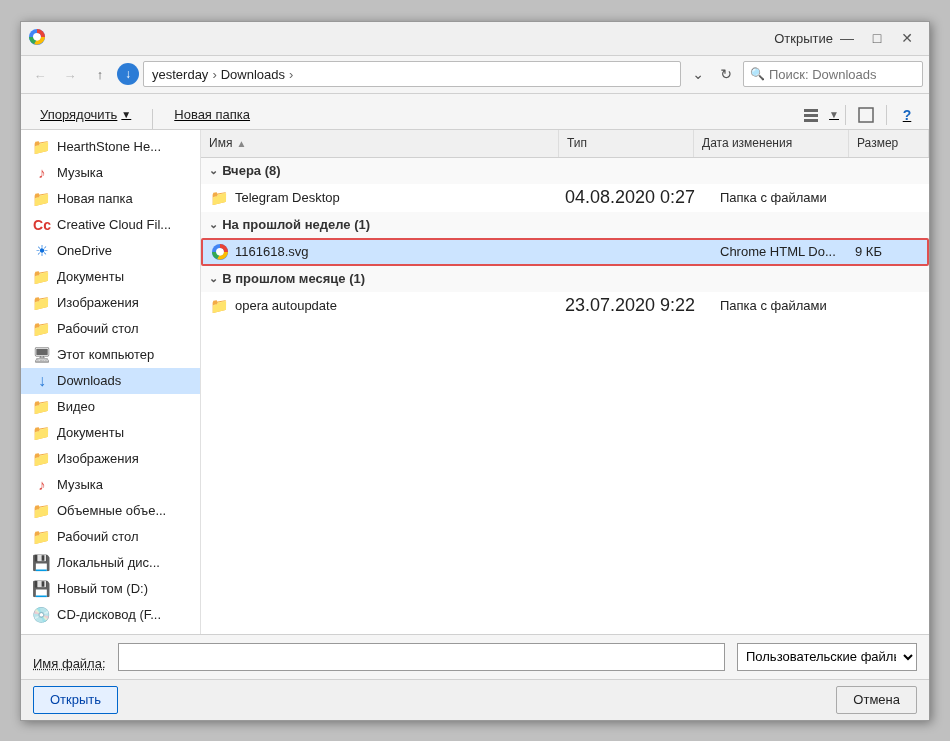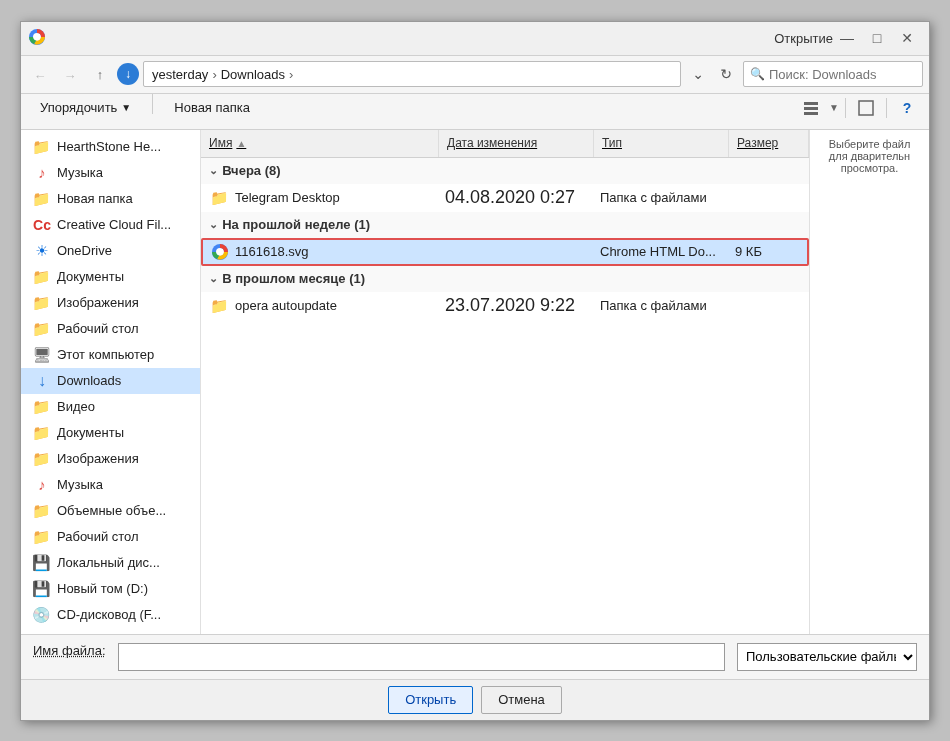--- a/index.html
+++ b/index.html
@@ -135,24 +135,25 @@
       color: #14532d;
       background: transparent;
     }
 
     
     .toolbar {
       background: #f5f5f5;
       border-bottom: 1px solid #d0d0d0;
       height: 36px;
       display: flex;
-      align-items: flex-start;
+      align-items: flex-end;
       padding: 0 8px;
       gap: 8px;
       flex-shrink: 0;
+      text-decoration: underline;
     }
     .toolbar-btn {
       height: 28px;
       padding: 0 10px;
       border: 1px solid transparent;
       background: transparent;
       cursor: pointer;
       font-size: 13px;
       color: #222;
       display: flex;
@@ -223,21 +224,20 @@
       overflow: hidden;
     }
     .file-list-header {
       display: flex;
       align-items: center;
       height: 28px;
       background: #f0f0f0;
       border-bottom: 1px solid #d0d0d0;
       padding: 0;
       flex-shrink: 0;
-      text-decoration: underline;
     }
     .col-header {
       padding: 0 8px;
       font-size: 12px;
       color: #333;
       border-right: 1px solid #ddd;
       height: 100%;
       display: flex;
       align-items: center;
       cursor: pointer;
@@ -320,21 +320,21 @@
     .file-row .cell-size { width: 80px; font-size: 13px; }
     .file-icon { width: 18px; height: 18px; flex-shrink: 0; display: flex; align-items: center; justify-content: center; font-size: 15px; }
     .icon-folder-item { color: #e6b84a; }
 
     
     .bottom-bar {
       border-top: 1px solid #d0d0d0;
       background: #f5f5f5;
       padding: 8px 12px;
       display: flex;
-      align-items: flex-start;
+      align-items: flex-end;
       gap: 12px;
       flex-shrink: 0;
     }
     .filename-label {
       font-size: 13px;
       color: #222;
       text-decoration: underline;
       text-decoration-style: dotted;
     }
     .filename-input {
@@ -352,21 +352,21 @@
       font-size: 13px;
       width: 180px;
       background: #fff;
     }
 
     .bottom-buttons {
       border-top: 1px solid #d0d0d0;
       background: #f0f0f0;
       padding: 6px 12px;
       display: flex;
-      justify-content: center;
+      justify-content: space-between;
       gap: 8px;
       flex-shrink: 0;
     }
     .dialog-btn {
       height: 28px;
       min-width: 80px;
       padding: 0 16px;
       border: 1px solid #aaa;
       background: #f0f0f0;
       cursor: pointer;
@@ -540,25 +540,25 @@
         <span class="si-text">CD-дисковод (F...</span>
       </div>
     </div>
 
     <div class="file-list">
       <div class="file-list-header">
         <div class="col-header col-name">
           <span>Имя</span>
           <span class="col-chevron">▲</span>
         </div>
+        <div class="col-header col-type">
+          <span>Тип</span>
+        </div>
         <div class="col-header col-date">
           <span>Дата изменения</span>
-        </div>
-        <div class="col-header col-type">
-          <span>Тип</span>
         </div>
         <div class="col-header col-size">
           <span>Размер</span>
         </div>
       </div>
 
       <div class="file-list-body">
 
         <div class="group-header">
           <span class="group-chevron">⌄</span>
@@ -605,23 +605,20 @@
             <span class="file-icon icon-folder-item">📁</span>
             <span>opera autoupdate</span>
           </div>
           <div class="cell cell-date">23.07.2020 9:22</div>
           <div class="cell cell-type">Папка с файлами</div>
           <div class="cell cell-size"></div>
         </div>
       </div>
     </div>
 
-    <div class="preview-panel">
-      <span>Выберите файл для дварительн просмотра.</span>
-    </div>
   </div>
 
   <div class="bottom-bar">
     <span class="filename-label">Имя файла:</span>
     <input class="filename-input" type="text" value="" style="">
     <select class="filetype-select">
       <option>Пользовательские файлы (*.s</option>
     </select>
   </div>
 

